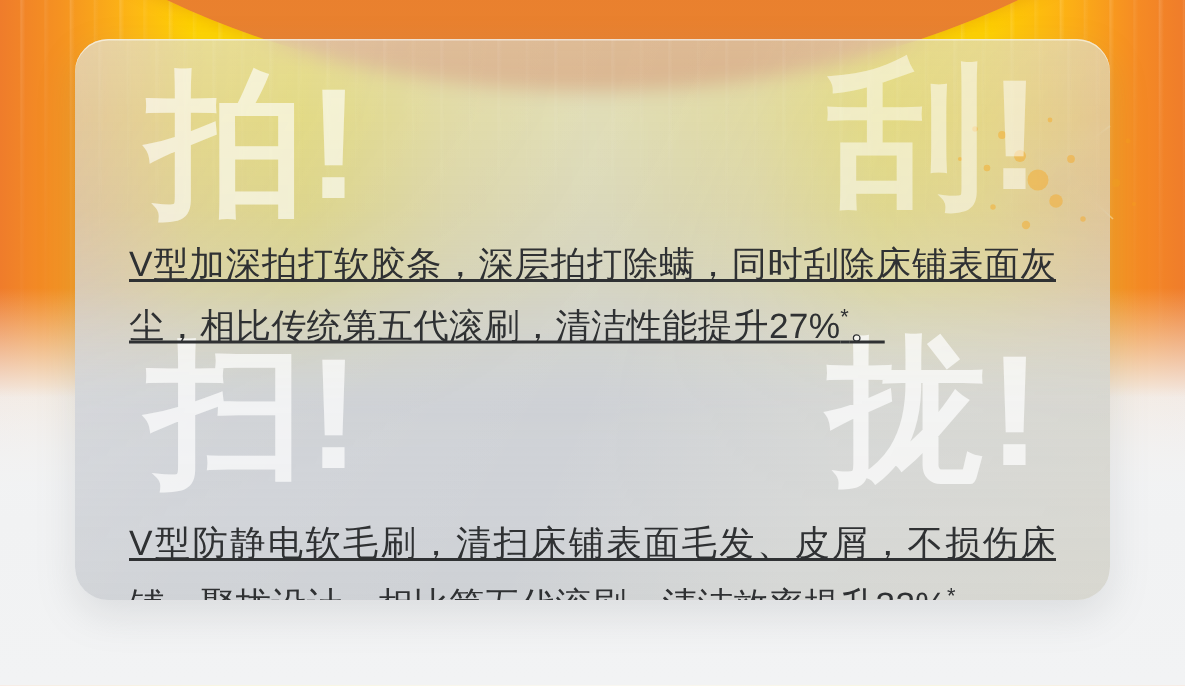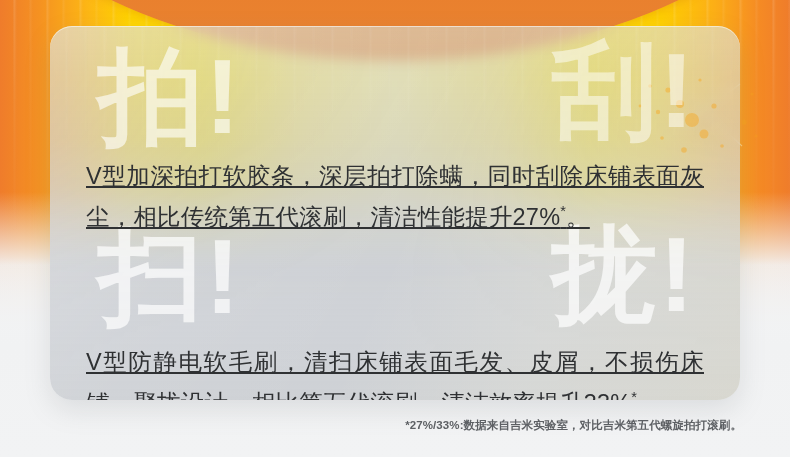--- a/index.html
+++ b/index.html
@@ -274,15 +274,14 @@
     <div class="watermark wm-tl">拍!</div>
     <div class="watermark wm-tr">刮!</div>
     <div class="watermark wm-bl">扫!</div>
     <div class="watermark wm-br">拢!</div>
 
     <p class="copy copy-1"><span>V型加深拍打软胶条，深层拍打除螨，同时刮除床铺表面灰尘，相比传统第五代滚刷，清洁性能提升27%</span><span class="sup">*</span><span>。</span></p>
 
     <p class="copy copy-2"><span>V型防静电软毛刷，清扫床铺表面毛发、皮屑，不损伤床铺。聚拢设计，相比第五代滚刷，清洁效率提升33%</span><span class="sup">*</span><span>。</span></p>
   </div>
 
-  <div class="footnote">*27%/33%:数据来自吉米实验室，对比吉米第五代螺旋拍打滚刷。</div>
 
 </div>
 
 </body></html>

